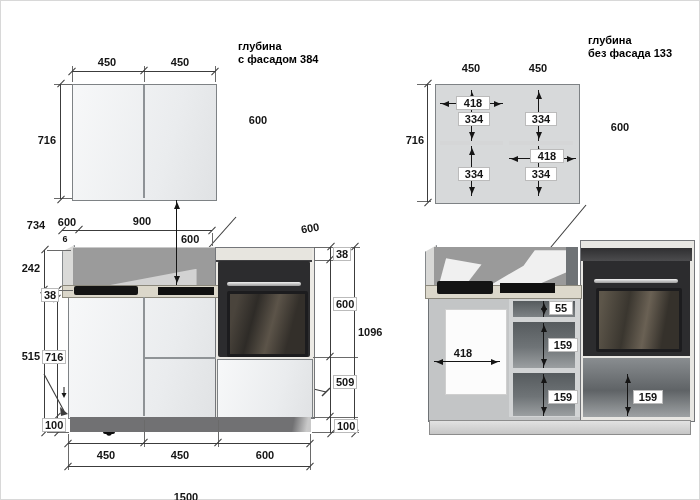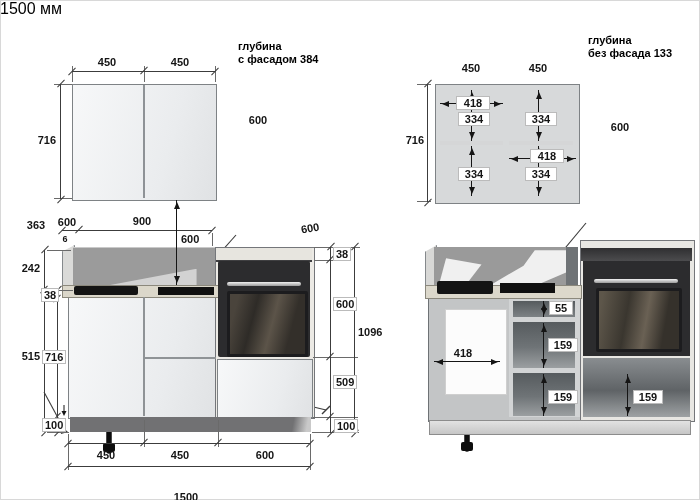--- a/index.html
+++ b/index.html
@@ -42,23 +42,20 @@
   svg.ov{position:absolute;left:0;top:0;z-index:3;pointer-events:none}
   .titlebox{position:absolute;left:8px;top:6px;width:97px;height:26px;border:1.5px solid #4c4c4c;
       background:#fff;display:flex;align-items:center;justify-content:center;
       font:bold 17px "Liberation Sans",sans-serif;color:#111;z-index:7}
 </style>
 </head>
 <body>
 
 <div id="canvas">
 
-  <div class="titlebox">
-    <span>1500 мм</span>
-  </div>
 
   
   <div class="g">
     <div class="front" style="left:72px;top:84px;width:143px;height:115px"></div>
     <div class="xl" style="left:143px;top:85px;width:2px;height:113px;background:#8e9296"></div>
     <div class="shelf" style="left:215px;top:140px;width:97px;height:6px"></div>
     <div class="brk" style="left:226px;top:148px;height:15px"></div>
     <div class="brk" style="left:288px;top:148px;height:15px"></div>
     <div class="shelf" style="left:215px;top:193px;width:97px;height:6px"></div>
     <div class="brk" style="left:226px;top:201px;height:15px"></div>
@@ -146,21 +143,21 @@
     <div style="position:absolute;left:218px;top:261px;width:92px;height:96px;background:#2c2c2e;border-radius:2px;z-index:2"></div>
     <div class="knob" style="left:236px;top:268px"></div>
     <div class="knob" style="left:261px;top:268px"></div>
     <div class="knob" style="left:286px;top:268px"></div>
     <div style="position:absolute;left:227px;top:282px;width:74px;height:4px;border-radius:2px;background:linear-gradient(#f2f2f2,#9a9a9a);z-index:3"></div>
     <div style="position:absolute;left:227px;top:291px;width:75px;height:60px;border:3px solid #1c1c1e;border-radius:2px;background:linear-gradient(105deg,#4a443c 10%,#2e2b27 32%,#5c5449 55%,#332f2a 78%);z-index:3"></div>
     <div class="front" style="left:217px;top:359px;width:94px;height:57px"></div>
     <div style="position:absolute;left:70px;top:417px;width:241px;height:15px;background:linear-gradient(100deg,#717173 92%,#c9c9c9 98%);z-index:1"></div>
 
     
-    <div class="dt" style="left:24px;top:219px;width:24px">363</div>
+    <div class="dt" style="left:24px;top:219px;width:24px">734</div>
     <div class="dlh" style="left:62px;top:230px;width:150px"></div>
     <div class="tk" style="left:74px;top:229px"></div>
     <div class="dt" style="left:50px;top:216px;width:34px">600</div>
     <div class="dt" style="left:124px;top:215px;width:36px">900</div>
     <div class="xl" style="left:212px;top:233px;width:1px;height:13px"></div>
     <div class="dt" style="left:59px;top:233px;width:12px;font-size:9px">6</div>
 
     <div class="av" style="left:176px;top:200px;height:85px"></div>
     <div class="dt" style="left:181px;top:233px;width:26px;text-align:left">600</div>
 

